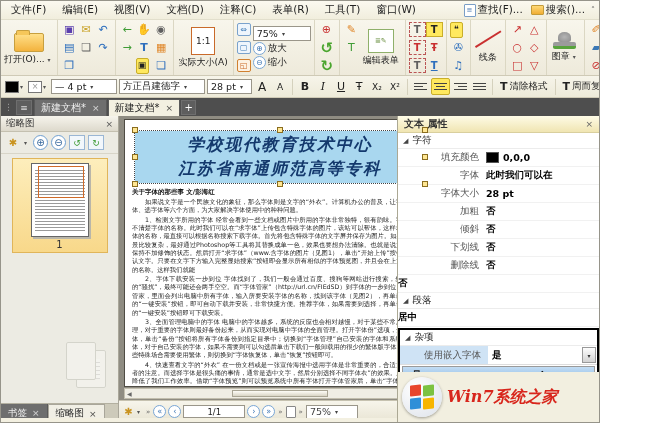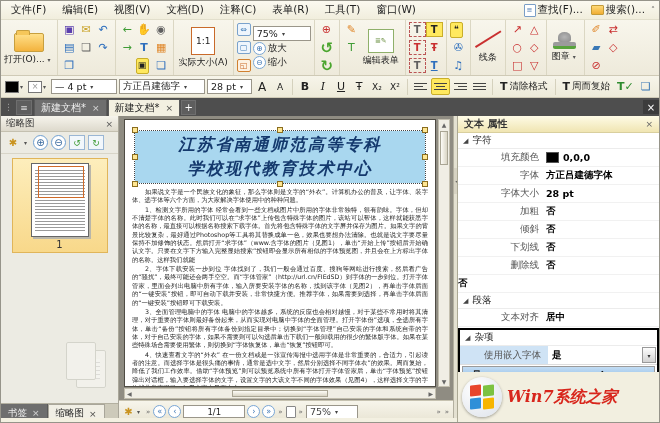--- a/index.html
+++ b/index.html
@@ -1,18 +1,18 @@
 <!DOCTYPE html>
 <html><head>
 <meta charset="utf-8">
 <style>
 *{margin:0;padding:0;box-sizing:border-box}
 html,body{width:660px;height:423px;overflow:hidden}
 body{font-family:"DejaVu Sans","Liberation Sans",sans-serif;font-size:11px;color:#222}
-#app{position:relative;width:660px;height:423px;background:#737373;border:1px solid #96948a;overflow:hidden}
+#app{position:relative;width:600px;height:423px;background:#737373;border:1px solid #96948a;overflow:hidden}
 
 
 .menubar{display:flex;align-items:center;height:18px;padding:0 2px;background:linear-gradient(#fbf9f0,#f1eedd);font-size:10.5px}
 .menu-item{padding:1px 8px;white-space:nowrap}
 .menubar-right{margin-left:auto;display:flex;align-items:center}
 .mb-right-item{display:flex;align-items:center;gap:2px;padding:0 4px;white-space:nowrap}
 .mini-doc{width:12px;height:13px;background:#fff;border:1px solid #7a9ec7;border-radius:1px;font-size:7px;color:#4a7ab2;display:flex;align-items:center;justify-content:center}
 .mini-folder{width:13px;height:10px;background:linear-gradient(#ffd977,#f0ad34);border:1px solid #c49b39;border-radius:1px}
 .corner-chev{color:#666;font-size:8px;padding:0 2px}
 
@@ -451,24 +451,25 @@
         <div class="selwrap">
           <span class="h nw"></span>
             <span class="h n"></span>
             <span class="h ne"></span>
           <span class="h w"></span>
             <span class="h e"></span>
           <span class="h sw"></span>
             <span class="h s"></span>
             <span class="h se"></span>
           <div class="titlebox">
+            <div class="title-line">学校现代教育技术中心</div>
             <div class="title-line">江苏省南通师范高等专科</div>
-            <div class="title-line">学校现代教育技术中心</div>
           </div>
         </div>
+        <div class="byline">关于字体的那些事 文/彭海红</div>
         <div class="bodytext">
 
         <p>如果说文字是一个民族文化的象征，那么字体则是文字的“外衣”。计算机办公的普及，让字体、装字体、选字体等六个方面，为大家解决字体使用中的种种问题。</p>
             <p>1、检测文字所用的字体 经常会看到一些文档或图片中所用的字体非常独特，很有韵味。字体，但却不清楚字体的名称。此时我们可以在“求字体”上传包含特殊字体的图片，该站可以帮体，这样就能获悉字体的名称，最直接可以根据名称搜索下载字体。首先将包含特殊字体的文字屏并保存为图片。如果文字的背景比较复杂，最好通过Photoshop等工具将其替换成单一色，效果也要想办法清除。也就是说文字要尽量保持不加修饰的状态。然后打开“求字体”（www.含字体的图片（见图1），单击“开始上传”按钮后开始确认文字。只要在文字下方输入完整显始搜索”按钮即会显示所有相似的字体预览图，并且会在上方标出字体的名称。这样我们就能</p>
             <p>2、字体下载安装一步到位 字体找到了，我们一般会通过百度、搜狗等网站进行搜索，然后看广告的“骚扰”，最终可能还会两手空空。而“字体管家”（http://url.cn/FIEdSD）到字体的一步到位。打开字体管家，里面会列出电脑中所有字体，输入所要安装字体的名称，找到该字体（见图2），再单击字体后面的“一键安装”按钮，即可自动下载并安装，非常快捷方便。推荐字体，如果需要到选择，再单击字体后面的“一键安装”按钮即可下载安装。</p>
             <p>3、全面管理电脑中的字体 电脑中的字体越多，系统的反应也会相对越慢，对于某些不常用时将其清理，对于重要的字体则最好备份起来，从而实现对电脑中字体的全面管理。打开字体份”选项，全选所有字体，单击“备份”按钮将所有字体备份到指定目录中；切换到“字体管理”自己安装的字体和系统自带的字体，对于自己安装的字体，如果不需要则可以勾选后单击下载们一般卸载用的很少的繁体版字体。如果在某些特殊场合需要使用繁体，则切换到“字体恢复体，单击“恢复”按钮即可。</p>
             <p>4、快速查看文字的“外衣” 在一份文档或是一张宣传海报中选用字体是非常重要的，合适力，引起读者的注意。而选择字体是很头痛的事情，通常是选中文字，然后分别选择不同字体衣”的效果。周而复始，降低了我们工作效率。借助“字体预览”则可以预览系统中所有字体打开字体管家后，单击“字体预览”按钮弹出对话框，输入要选择字体的文字，设置文字的大该文字不同的字体效果（见图4），这样选择文字的字体就非常直观了。如果文字中只有中文</p>
           </div>
       </div>
       <div class="vscroll">
@@ -522,21 +523,21 @@
             <span class="rp-label">填充颜色</span>
             <span class="rp-value">
               <span class="swatch"></span>
               <span>0,0,0</span>
             </span>
           </div>
 
           <div class="rp-row">
             <span class="rp-label">字体</span>
             <span class="rp-value">
-              <span>方正吕建德字体</span>
+              <span>此时我们可以在</span>
             </span>
           </div>
 
           <div class="rp-row">
             <span class="rp-label">字体大小</span>
             <span class="rp-value">
               <span>28 pt</span>
             </span>
           </div>
 
@@ -575,21 +576,20 @@
           </div>
         </div>
 
       <div class="rp-section-h">
         <span class="tri">◢</span>
         <span>段落</span>
       </div>
       <div>
 
           <div class="rp-row">
-            <span class="rp-label">文本对齐</span>
             <span class="rp-value">
               <span>居中</span>
             </span>
           </div>
         </div>
 
       <div class="misc-box">
         <div class="rp-section-h">
           <span class="tri">◢</span>
           <span>杂项</span>

